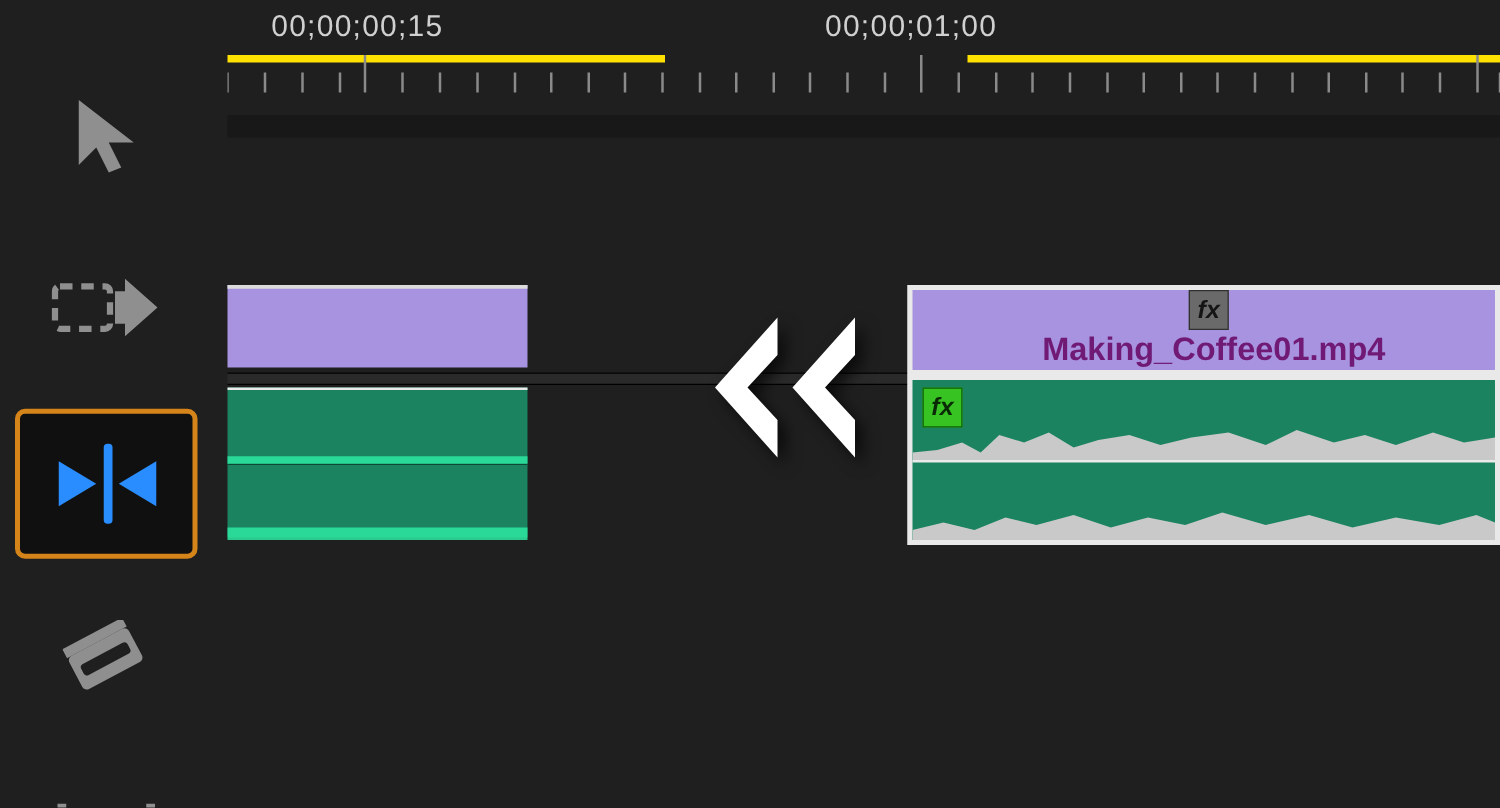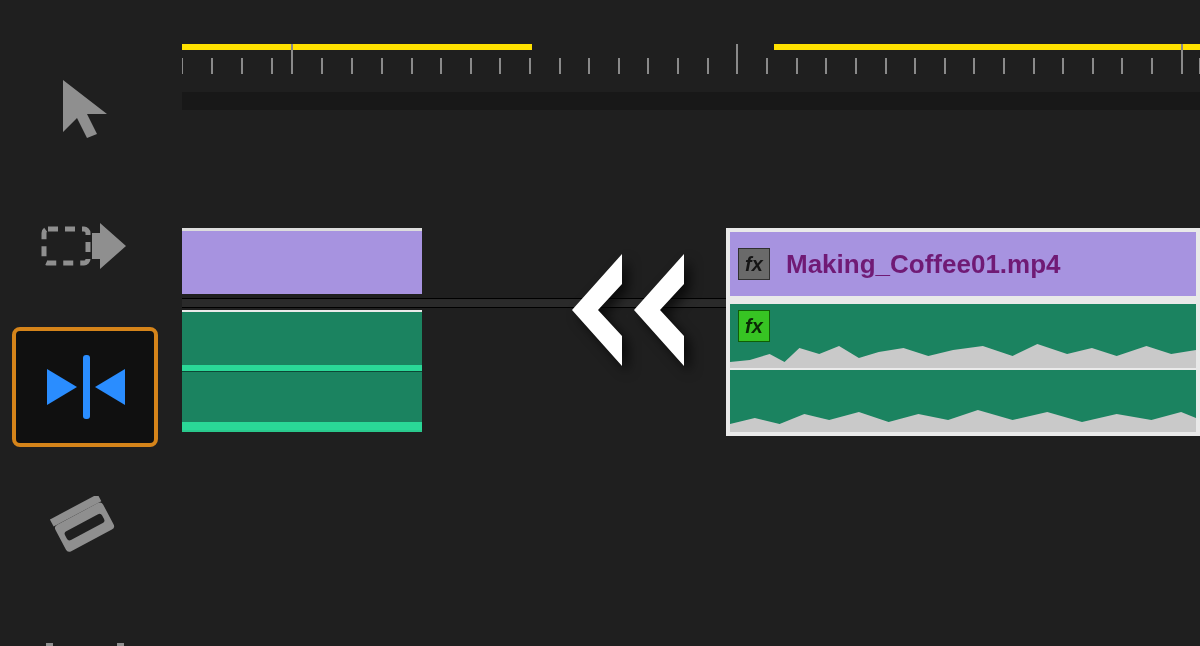--- a/index.html
+++ b/index.html
@@ -135,21 +135,21 @@
 
   
   .selgroup {
     position: absolute;
     left: 544px;
     top: 0;
     right: 0;
     border: 4px solid #e9e9e9;
     background: #e9e9e9;
   }
-  .selgroup .row { position: relative; }
+  .selgroup .row { position: relative; flex-direction: column; }
   .selgroup .v { height: 64px; background: #a793e0; display:flex; align-items:center; }
   .selgroup .v .fx {
     width:32px;height:32px;margin-left:8px;
     background:#6a6a6a;border:1px solid #303030;
     display:flex;align-items:center;justify-content:center;
     font-style:italic;font-weight:bold;color:#151515;font-size:20px;
   }
   .selgroup .v .name {
     margin-left: 16px;
     font-size: 26px;
@@ -243,20 +243,22 @@
       <path d="M18 27 L36 14 L36 40 Z" fill="#8f8f8f"></path>
       <path d="M72 27 L54 14 L54 40 Z" fill="#8f8f8f"></path>
       <rect x="36" y="24" width="18" height="6" fill="#8f8f8f"></rect>
     </svg>
   </div>
 </div>
 
 <div class="timeline">
 
   <div class="ruler-labels">
+    <span id="tc0">00;00;00;15</span>
+    <span id="tc1">00;00;01;00</span>
   </div>
 
   <div class="work-bar a"></div>
   <div class="work-bar b"></div>
 
   <svg class="ruler-ticks" width="100%" height="36">
     <g stroke="#8a8a8a" stroke-width="2">
 
       <line x1="110" y1="0" x2="110" y2="30"></line>
       <line x1="555" y1="0" x2="555" y2="30"></line>

